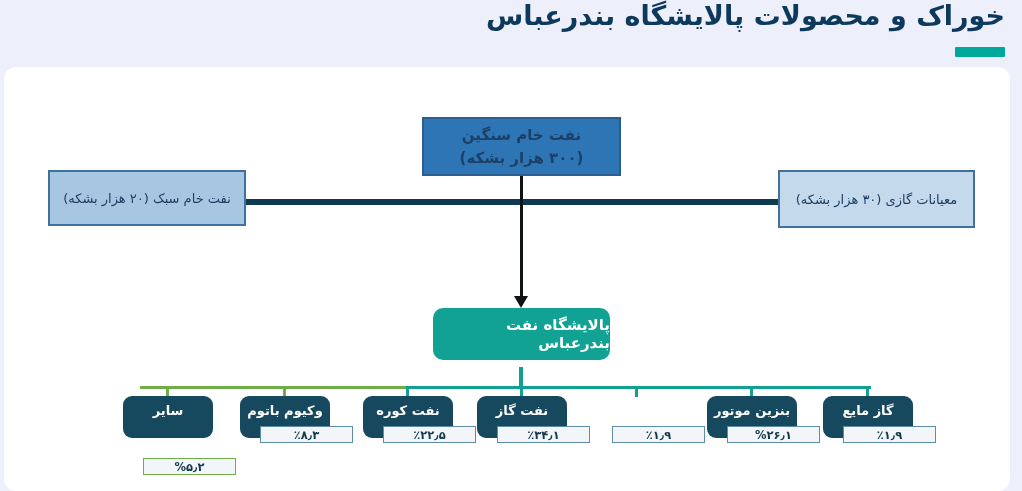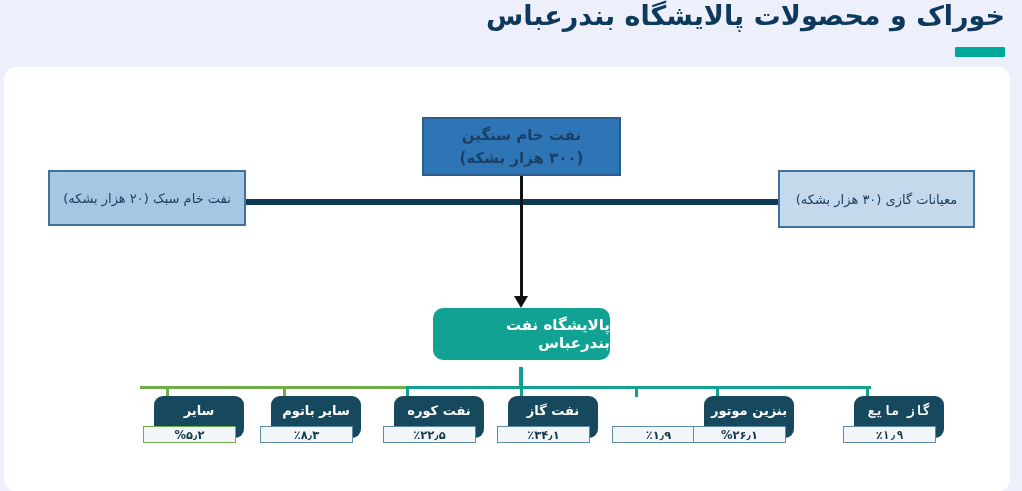--- a/index.html
+++ b/index.html
@@ -96,32 +96,32 @@
   }
   .drop.green{background:var(--green);}
   .drop.teal{background:var(--teal);}
   .pbox{
     position:absolute;left:0;top:0;width:90px;height:42px;
     background:var(--product-fill);
     border-radius:9px;
     display:flex;justify-content:center;
     padding-top:7px;
     direction:rtl;color:var(--product-text);
-    font-size:13px;font-weight:700;white-space:nowrap;margin-left:31px;
+    font-size:13px;font-weight:700;white-space:nowrap;
   }
   .share{
     position:absolute;left:20px;top:30px;width:93px;height:17px;
     background:var(--share-bg);
     display:flex;align-items:center;justify-content:center;
     direction:ltr;
     font-size:11.5px;font-weight:700;
     color:var(--share-text);
   }
   .share.blue{border:1.5px solid var(--share-border-blue);}
-  .share.green{border:1.5px solid var(--green);}
+  .share.green{border:1.5px solid var(--green);margin-top:32px;}
 </style>
 </head>
 <body>
 
 <div class="page">
 
   <div class="title">خوراک و محصولات پالایشگاه بندرعباس</div>
   <div class="accent-bar"></div>
 
   <div class="card"></div>
@@ -156,21 +156,21 @@
       <div class="drop green"></div>
       <div class="pbox">
         <span class="pname">سایر</span>
       </div>
       <div class="share green">%۵٫۲</div>
     </div>
 
     <div class="product" style="left: 240px;">
       <div class="drop green"></div>
       <div class="pbox">
-        <span class="pname">سایر باتوم</span>
+        <span class="pname">وکیوم باتوم</span>
       </div>
       <div class="share blue">٪۸٫۳</div>
     </div>
 
     <div class="product" style="left: 363px;">
       <div class="drop teal"></div>
       <div class="pbox">
         <span class="pname">نفت کوره</span>
       </div>
       <div class="share blue">٪۲۲٫۵</div>
@@ -182,29 +182,29 @@
         <span class="pname">نفت گاز</span>
       </div>
       <div class="share blue">٪۳۴٫۱</div>
     </div>
 
     <div class="product" style="left: 592px;">
       <div class="drop teal"></div>
       <div class="share blue">٪۱٫۹</div>
     </div>
 
-    <div class="product" style="left: 673px;">
+    <div class="product" style="left: 707px;">
       <div class="drop teal"></div>
       <div class="pbox">
         <span class="pname">بنزین موتور</span>
       </div>
       <div class="share blue">%۲۶٫۱</div>
     </div>
 
-    <div class="product" style="left: 823px; font-family: Liberation Mono, monospace;">
+    <div class="product" style="left: 823px;">
       <div class="drop teal"></div>
       <div class="pbox">
         <span class="pname">گاز مایع</span>
       </div>
       <div class="share blue">٪۱٫۹</div>
     </div>
   </div>
 
 </div>
 

